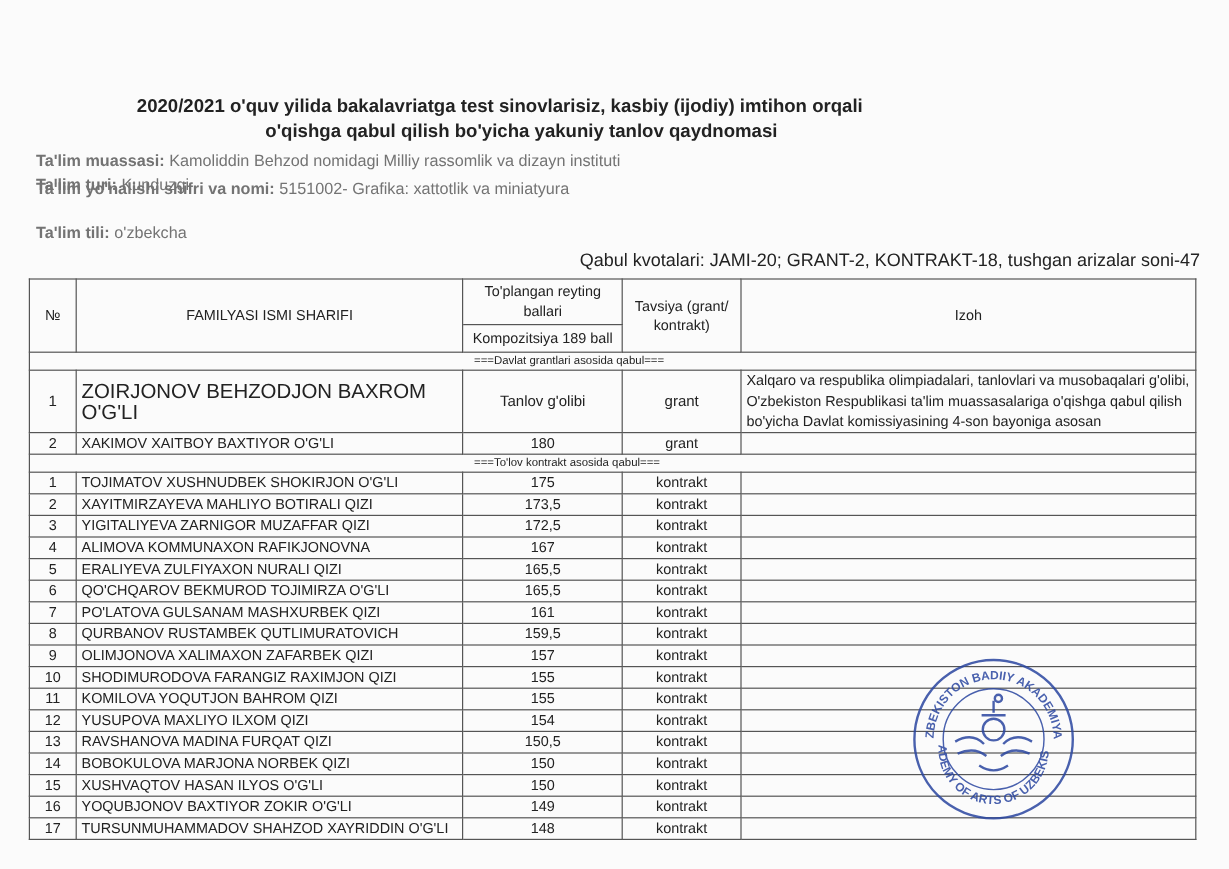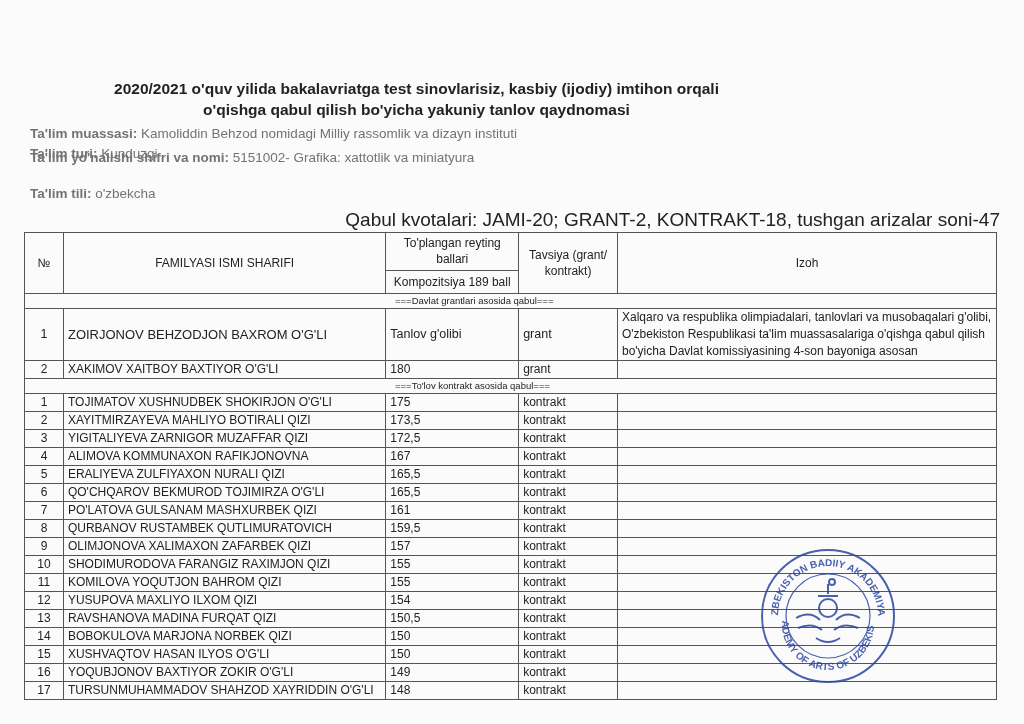--- a/index.html
+++ b/index.html
@@ -1,37 +1,37 @@
 <!DOCTYPE html>
 <html><head>
 <meta charset="utf-8">
 <style>
   html, body { margin:0; padding:0; }
   body { width:1024px; height:724px; background:#fbfbfb; position:relative; overflow:hidden;
          font-family:"Liberation Sans", sans-serif; color:#1c1c1c; }
   .title { position:absolute; left:0; width:833px; text-align:center; font-weight:bold; font-size:15.5px; color:#222; }
   .meta { position:absolute; left:30px; font-size:13.5px; color:#737373; }
   .meta b { font-weight:bold; }
-  .quota { position:absolute; right:24px; top:209px; font-size:19px; color:#222; }
+  .quota { position:absolute; right:24px; top:209px; font-size:15px; color:#222; }
   table { position:absolute; left:24px; top:232px; border-collapse:collapse; width:973px; font-size:12px; }
   td, th { border:1.2px solid #555; padding:0 4px; font-weight:normal; color:#222; }
   th { text-align:center; font-size:12px; line-height:16px; }
   td.num { text-align:center; width:30px; }
   td.name { text-align:left; }
-  td.c { text-align:left; }
+  td.c { text-align:center; }
   td.izoh { text-align:left; font-size:12px; line-height:12px;margin-top:36px; }
   tr.r td { height:17px; line-height:17px; }
   tr.sec td { height:14px; line-height:14px; font-size:9.5px; text-align:left; padding-left:370px;margin-top:12px; }
   .stamp { position:absolute; left:760px; top:548px; width:136px; height:136px; opacity:0.85; }
 </style>
 </head>
 <body>
 
 <div class="title" style="top:80px;">2020/2021 o'quv yilida bakalavriatga test sinovlarisiz, kasbiy (ijodiy) imtihon orqali</div>
-<div class="title" style="top:101px;">o'qishga qabul qilish bo'yicha yakuniy tanlov qaydnomasi</div>
+<div class="title" style="top:101px;padding-left:18px;">o'qishga qabul qilish bo'yicha yakuniy tanlov qaydnomasi</div>
 
 <div class="meta" style="top:126px;"><b>Ta'lim muassasi:</b> <span>Kamoliddin Behzod nomidagi Milliy rassomlik va dizayn instituti</span></div>
 <div class="meta" style="top:146px;"><b>Ta'lim  turi:</b> <span>Kunduzgi</span></div>
 <div class="meta" style="top:150px;"><b>Ta'lim yo'nalishi shifri va nomi:</b> <span>5151002- Grafika:  xattotlik va miniatyura</span></div>
 <div class="meta" style="top:186px;"><b>Ta'lim tili:</b> <span>o'zbekcha</span></div>
 
 <div class="quota">Qabul kvotalari:  JAMI-20;  GRANT-2,  KONTRAKT-18, tushgan arizalar soni-47</div>
 
 <table>
   <colgroup>
@@ -52,21 +52,21 @@
     <tr>
       <th style="height:22px">Kompozitsiya 189 ball</th>
     </tr>
   </thead>
   <tbody id="tbody">
       <tr class="sec">
         <td colspan="5">===Davlat grantlari asosida qabul===</td>
       </tr>
       <tr class="r">
         <td class="num" style="height: 42px; font-size: 12.5px;">1</td>
-        <td class="name" style="height: 42px; font-size: 13px;">ZOIRJONOV BEHZODJON BAXROM O'G'LI</td>
+        <td class="name" style="height: 42px; font-size: 17px;">ZOIRJONOV BEHZODJON BAXROM O'G'LI</td>
         <td class="c" style="height: 42px; font-size: 12.5px;">Tanlov g'olibi</td>
         <td class="c" style="height: 42px; font-size: 12.5px;">grant</td>
         <td class="izoh" style="height: 42px;">Xalqaro va respublika olimpiadalari, tanlovlari va musobaqalari g'olibi, O'zbekiston Respublikasi ta'lim muassasalariga o'qishga qabul qilish bo'yicha Davlat komissiyasining 4-son bayoniga asosan</td>
       </tr>
       <tr class="r">
         <td class="num">2</td>
         <td class="name">XAKIMOV XAITBOY BAXTIYOR O'G'LI</td>
         <td class="c">180</td>
         <td class="c">grant</td>
         <td class="izoh"></td>

